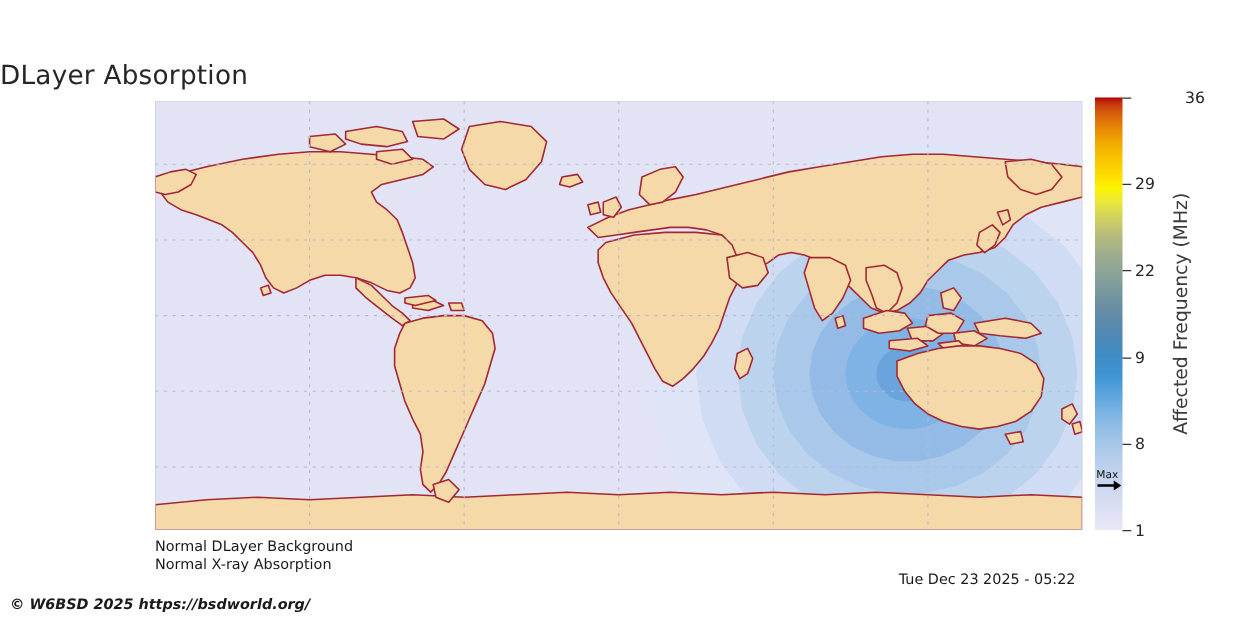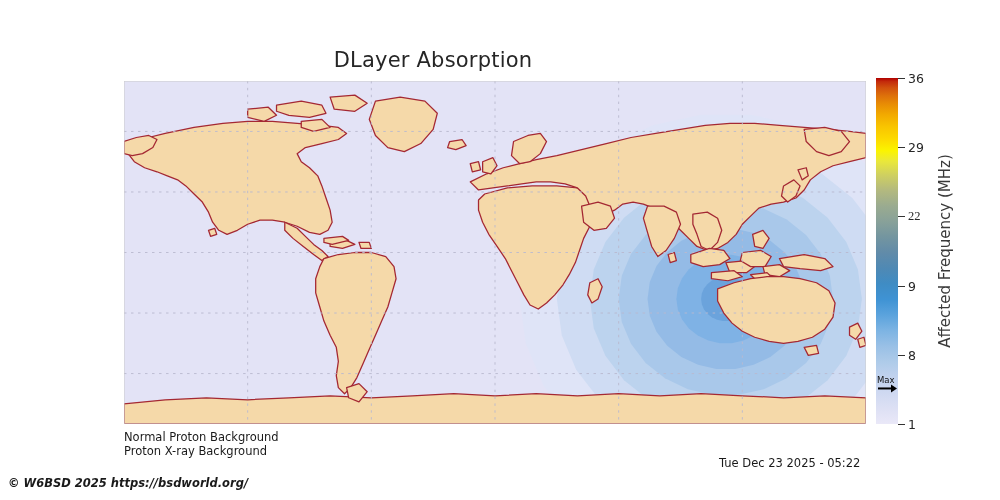--- a/index.html
+++ b/index.html
@@ -5,21 +5,21 @@
   html,body{margin:0;padding:0;}
   body{
     width:1000px;height:500px;background:#ffffff;overflow:hidden;
     font-family:"DejaVu Sans","Liberation Sans",sans-serif;
     position:relative;
   }
   #figure{position:absolute;left:0;top:0;width:1000px;height:500px;}
 
   
   #title{
-    position:absolute;left:0;top:48px;width:866px;text-align:center;
+    position:absolute;left:0;top:48px;width:866px;
     font-size:21px;color:#262626;letter-spacing:.2px;
   }
 
   
   #map-axes{
     position:absolute;left:124px;top:81px;width:742px;height:343px;
     background:#e3e3f6;overflow:hidden;
   }
   #map-svg{position:absolute;left:0;top:0;width:742px;height:343px;display:block;}
 
@@ -210,35 +210,35 @@
       <div id="max-label" style="top: 297.457px;">Max</div>
       <svg id="max-arrow" width="22" height="346" style="position:absolute;left:0;top:0;">
         <g id="max-arrow-g">
             <line x1="2" y1="310.45714285714286" x2="17" y2="310.45714285714286" stroke="#000" stroke-width="2"></line>
             <polygon points="21,310.45714285714286 15,306.45714285714286 15,314.45714285714286" fill="#000"></polygon>
           </g>
       </svg>
     </div>
     <div id="cb-ticks">
         <div class="cb-tick" style="top: 0px;"></div>
-        <div class="cb-ticklabel" style="top: 0px;">36</div>
+        <div class="cb-ticklabel" style="top: 0px; margin-left: 40px;">36</div>
         <div class="cb-tick" style="top: 69.2px;"></div>
         <div class="cb-ticklabel" style="top: 69.2px; text-align: center;">29</div>
         <div class="cb-tick" style="top: 138.4px;"></div>
-        <div class="cb-ticklabel" style="top: 138.4px; font-family: Liberation Serif, serif;">22</div>
+        <div class="cb-ticklabel" style="top: 138.4px;">22</div>
         <div class="cb-tick" style="top: 207.6px;"></div>
         <div class="cb-ticklabel" style="top: 207.6px;">9</div>
         <div class="cb-tick" style="top: 276.8px;"></div>
         <div class="cb-ticklabel" style="top: 276.8px;">8</div>
         <div class="cb-tick" style="top: 346px;"></div>
         <div class="cb-ticklabel" style="top: 346px;">1</div>
       </div>
   </div>
   <div id="cb-title">
     <span>Affected Frequency (MHz)</span>
   </div>
 
-  <div class="foot" id="foot-proton">Normal Proton Background</div>
-  <div class="foot" id="foot-xray">Proton X-ray Background</div>
+  <div class="foot" id="foot-proton">Normal DLayer Background</div>
+  <div class="foot" id="foot-xray">Normal X-ray Absorption</div>
   <div class="foot" id="foot-date">Tue Dec 23 2025 - 05:22</div>
   <div id="copyright">© W6BSD 2025 https://bsdworld.org/</div>
 
 </div>
 
 </body></html>

